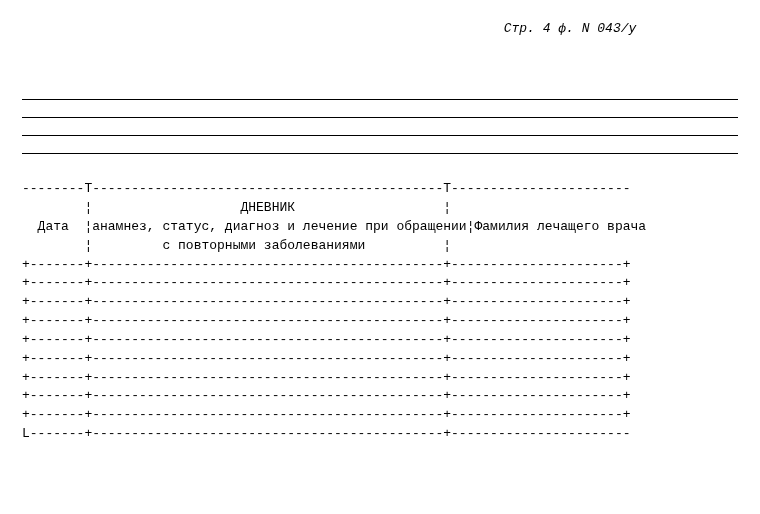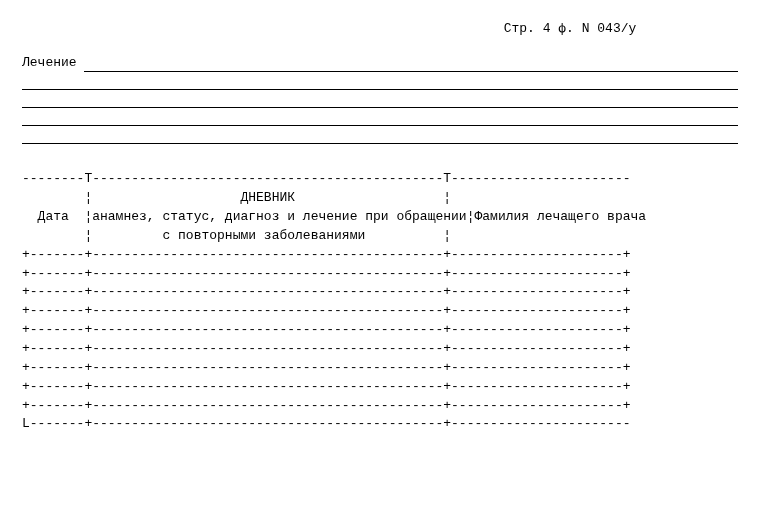--- a/index.html
+++ b/index.html
@@ -9,21 +9,22 @@
     font-size: 13px;
     line-height: 1.4;
     color: #000;
     background: #fff;
     width: 760px;
     box-sizing: border-box;
   }
   .page-header {
     text-align: center;
     padding-left: 380px;
-    margin-bottom: 16px;
+    margin-bottom: 44px;
+    font-style: italic;
   }
   .treatment-block {
     margin-bottom: 26px;
   }
   .treatment-first {
     display: flex;
     align-items: flex-end;
   }
   .treatment-label {
     white-space: pre;
@@ -46,24 +47,20 @@
   }
 </style>
 </head>
 <body>
 
 <div class="page-header">
   <span>Стр. 4 ф. N 043/у</span>
 </div>
 
 <div class="treatment-block">
-  <div class="treatment-first">
-    <span class="treatment-label">Лечение </span>
-    <span class="uline"></span>
-  </div>
   <div class="uline-full"></div>
   <div class="uline-full"></div>
   <div class="uline-full"></div>
   <div class="uline-full"></div>
 </div>
 
 <pre class="ascii">--------T---------------------------------------------T-----------------------
         ¦                   ДНЕВНИК                   ¦
   Дата  ¦анамнез, статус, диагноз и лечение при обращении¦Фамилия лечащего врача
         ¦         с повторными заболеваниями          ¦

